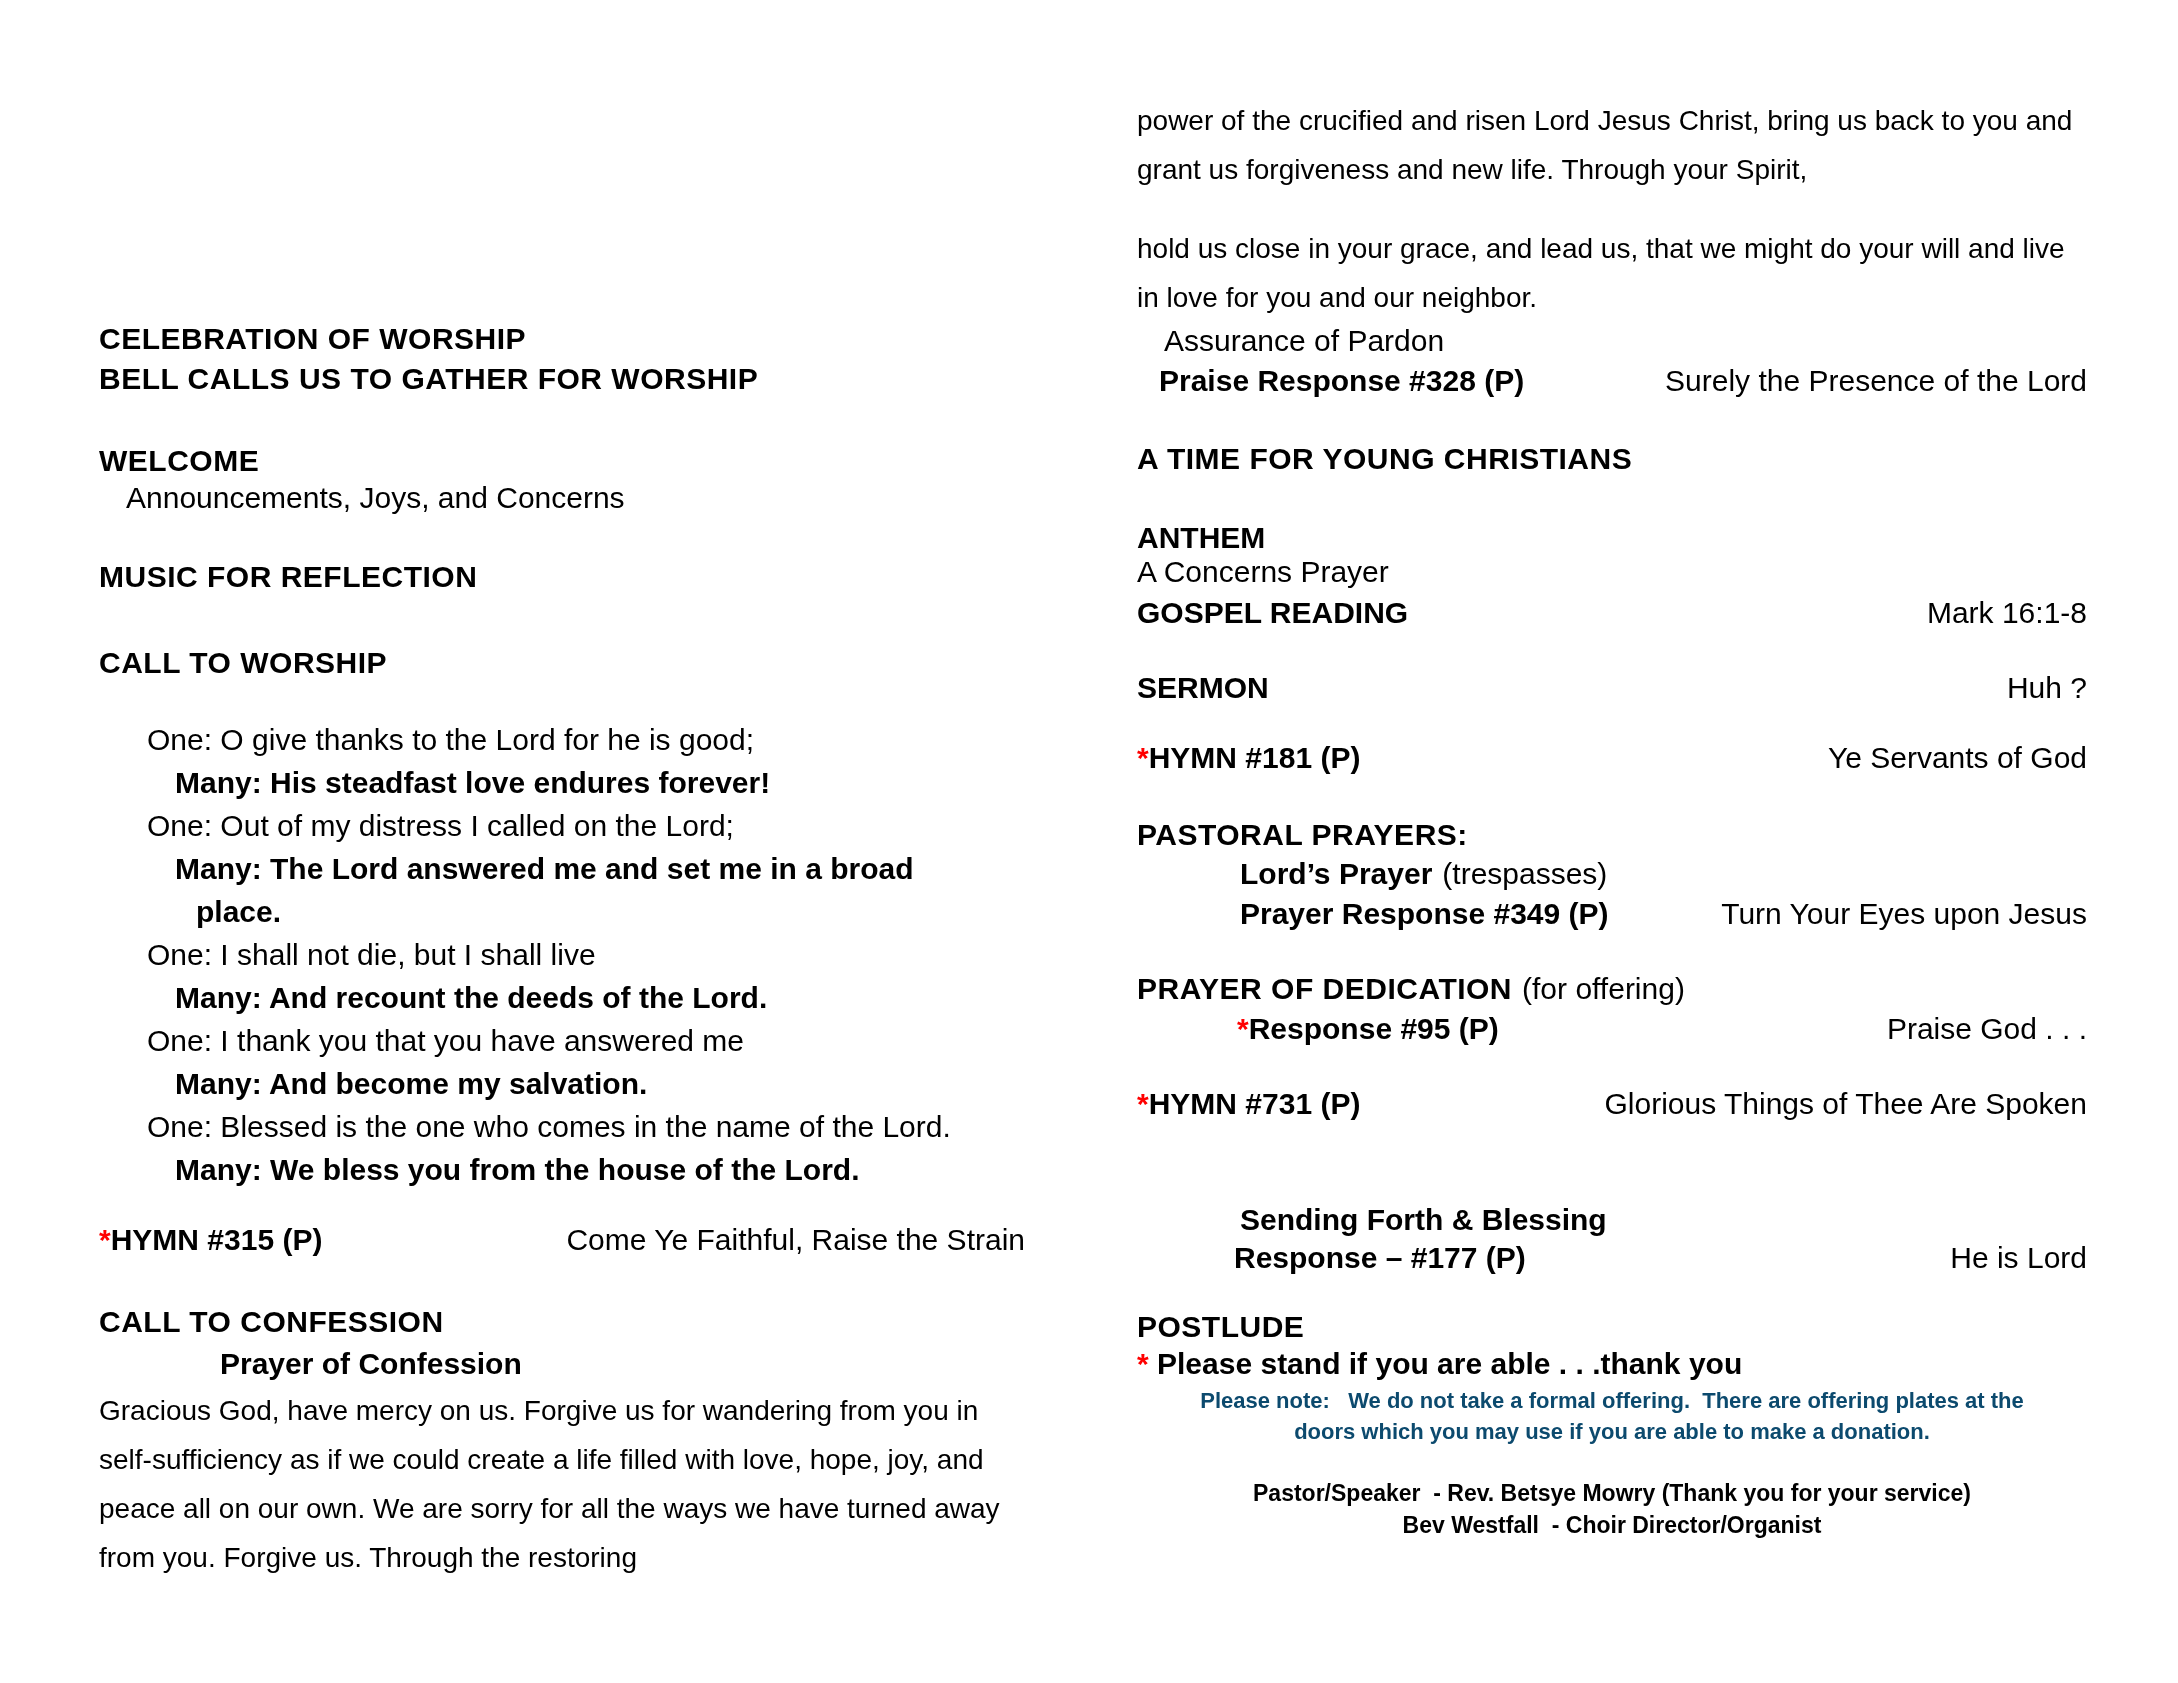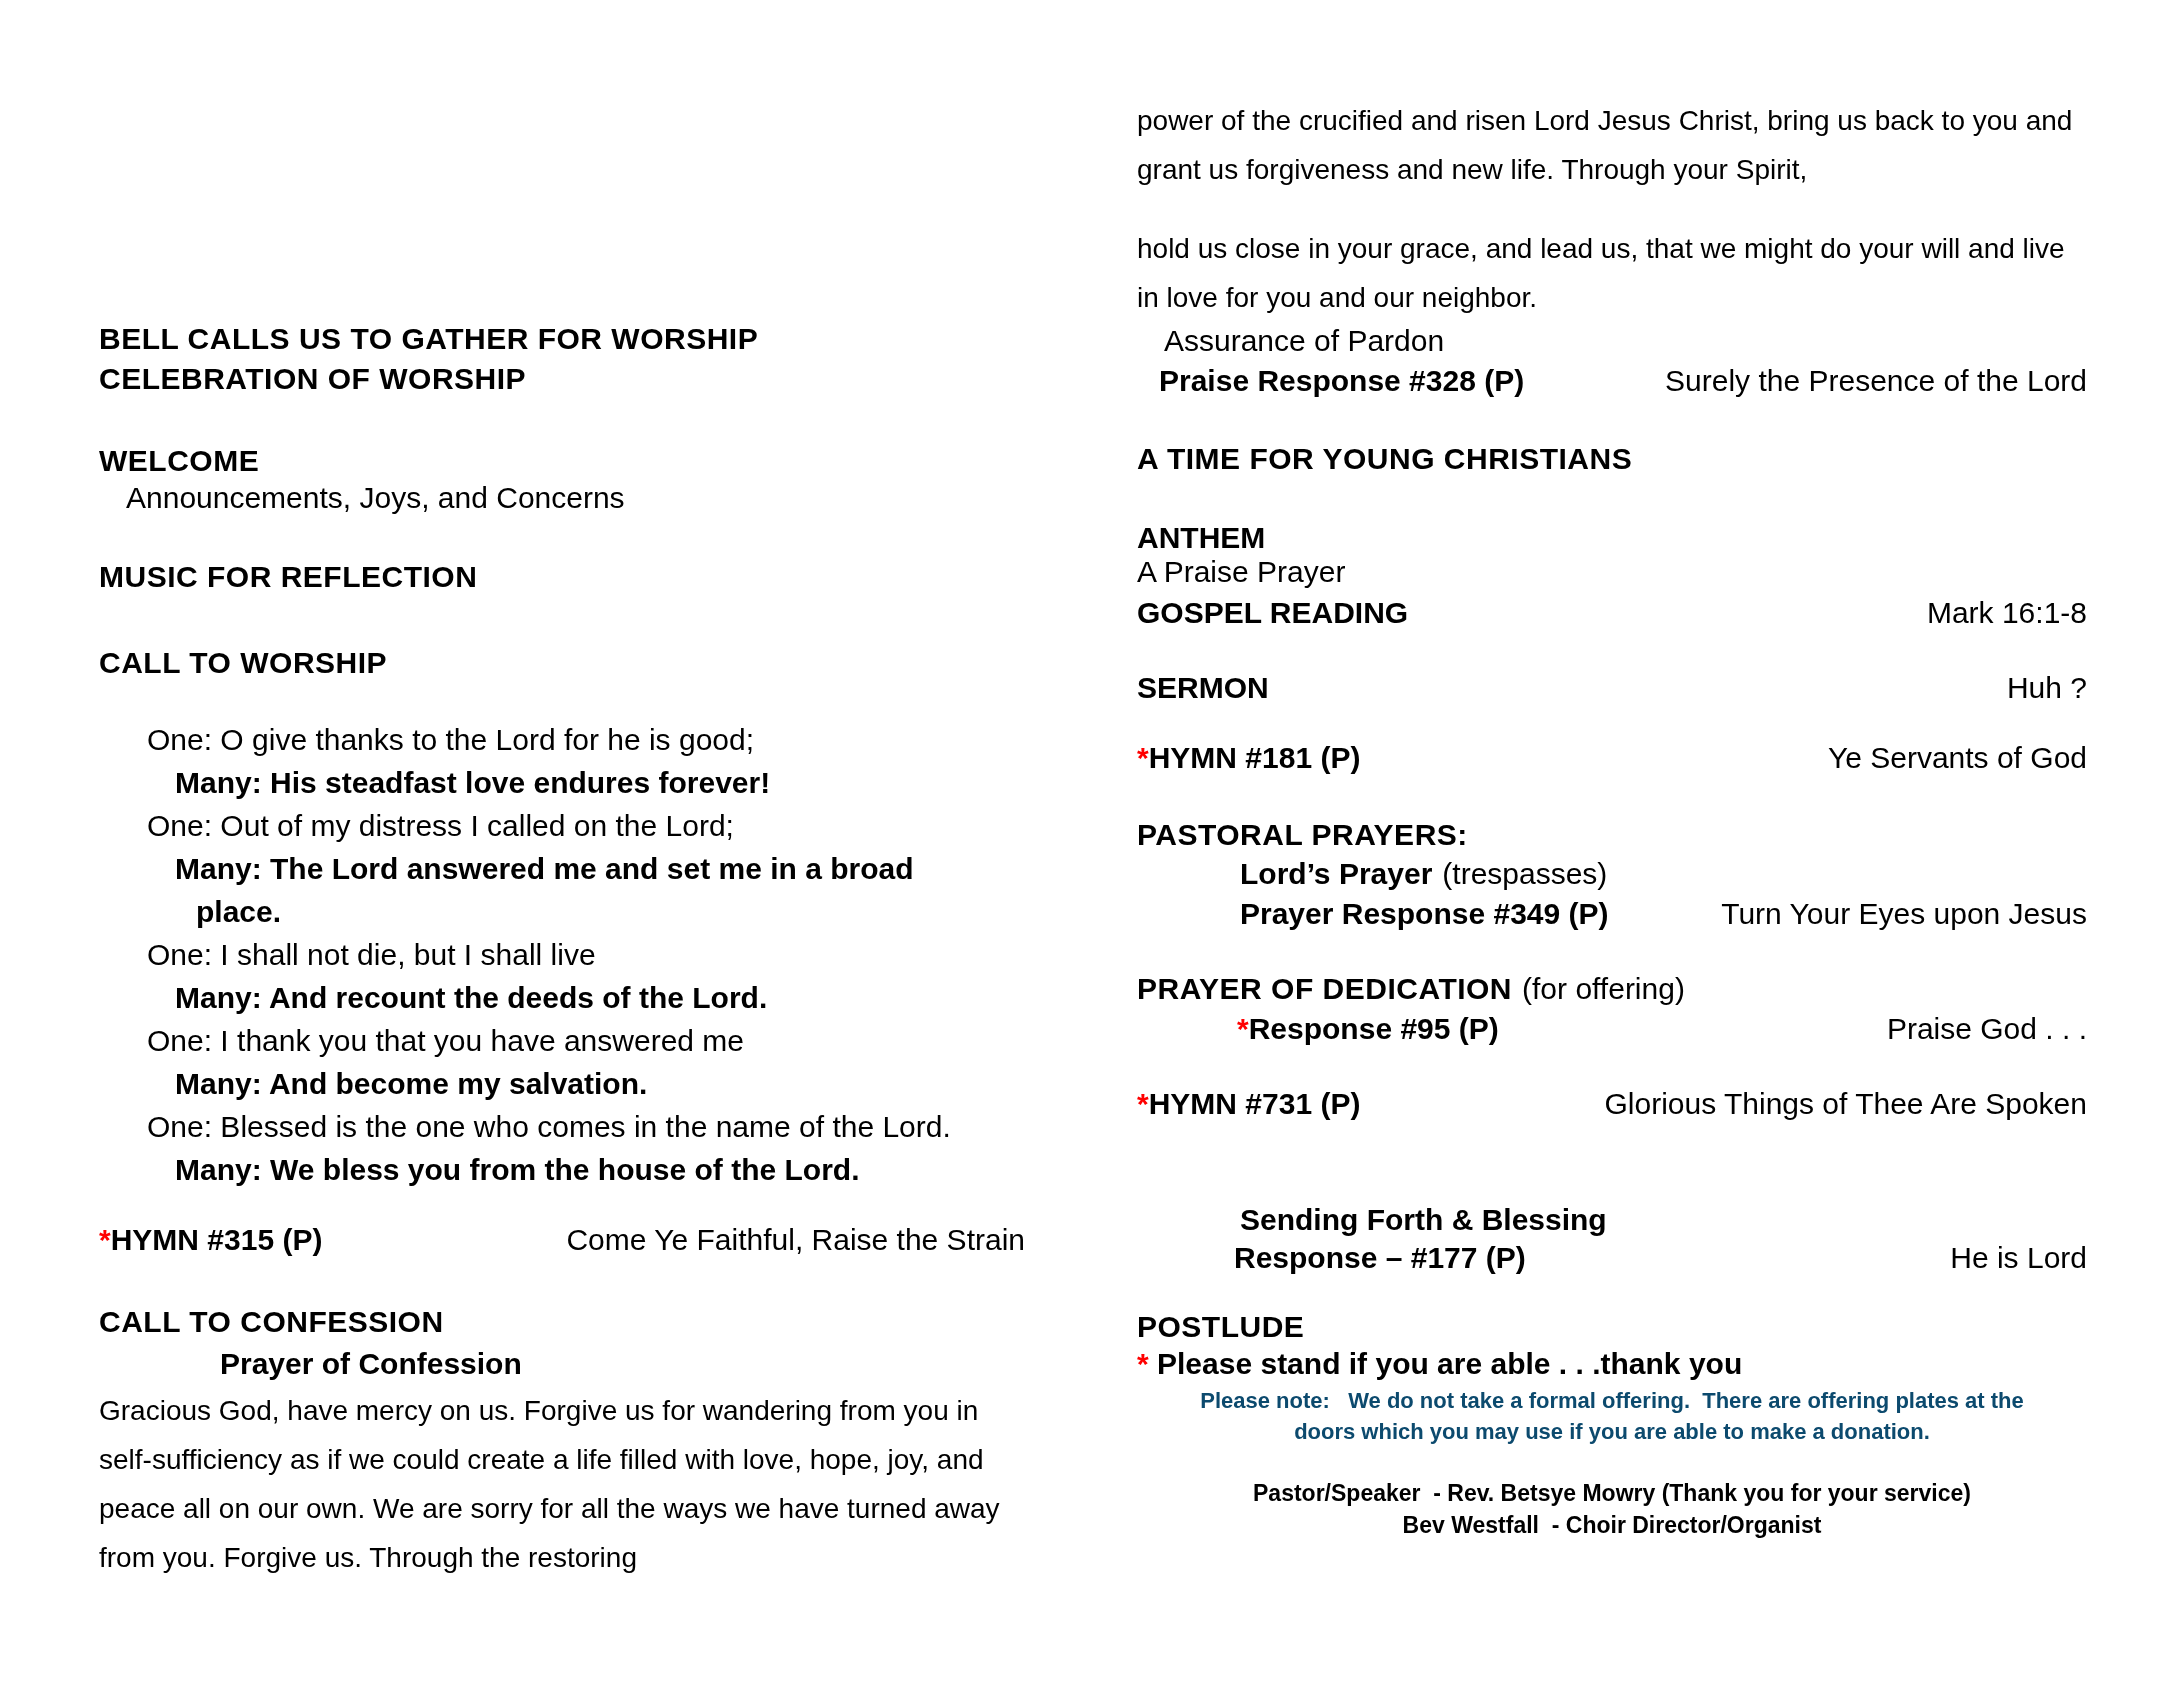--- a/index.html
+++ b/index.html
@@ -45,22 +45,22 @@
   }
 </style>
 </head>
 <body>
 
 <div class="page">
 
   <div class="col col-left">
 
     <div class="blk title-block" style="top:319px;">
+      <div class="hdg">CELEBRATION OF WORSHIP</div>
       <div class="hdg">BELL CALLS US TO GATHER FOR WORSHIP</div>
-      <div class="hdg">CELEBRATION OF WORSHIP</div>
     </div>
 
     <div class="blk hdg" style="top:444px;">WELCOME</div>
     <div class="blk indent27" style="top:481px;">Announcements, Joys, and Concerns</div>
 
     <div class="blk hdg" style="top:560px;">MUSIC FOR REFLECTION</div>
 
     <div class="blk hdg" style="top:646px;">CALL TO WORSHIP</div>
 
     <div class="blk liturgy" style="top:718px;">
@@ -98,21 +98,21 @@
 
     <div class="blk row indent22" style="top:364px;">
       <span class="lbl">Praise Response #328 (P)</span>
       <span class="val">Surely the Presence of the Lord</span>
     </div>
 
     <div class="blk hdg" style="top:442px;">A TIME FOR YOUNG CHRISTIANS</div>
 
     <div class="blk row" style="top:521px;flex-direction:column;">
       <span class="lbl">ANTHEM</span>
-      <span class="val">A Praise Prayer</span>
+      <span class="val">A Concerns Prayer</span>
     </div>
 
     <div class="blk row" style="top:596px;">
       <span class="lbl">GOSPEL READING</span>
       <span class="val">Mark 16:1-8</span>
     </div>
 
     <div class="blk row" style="top:671px;">
       <span class="lbl">SERMON</span>
       <span class="val">Huh ?</span>

